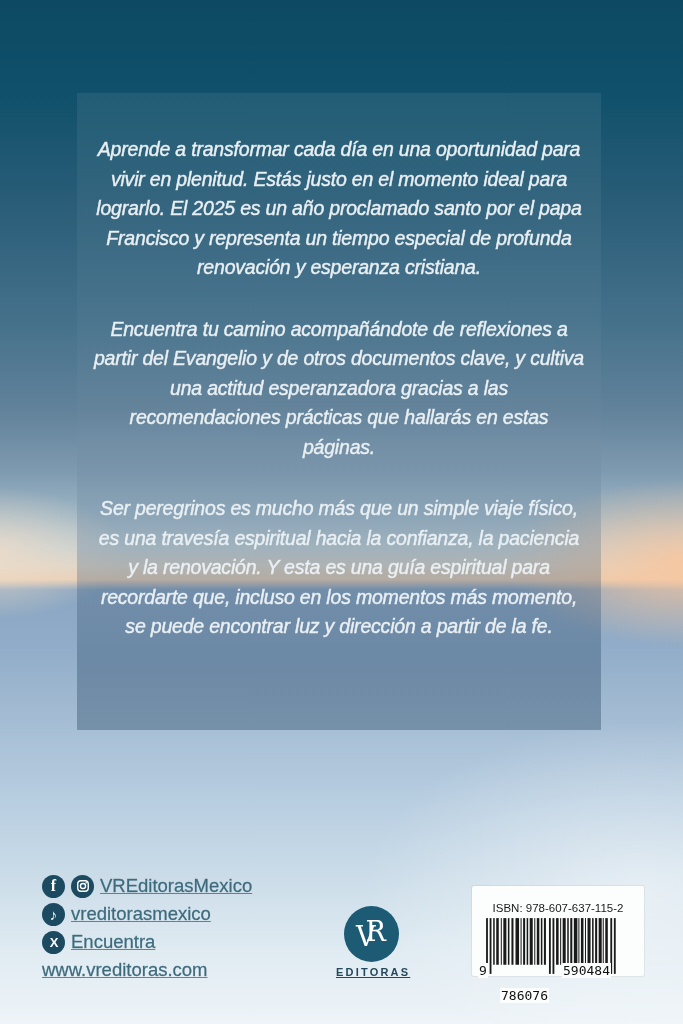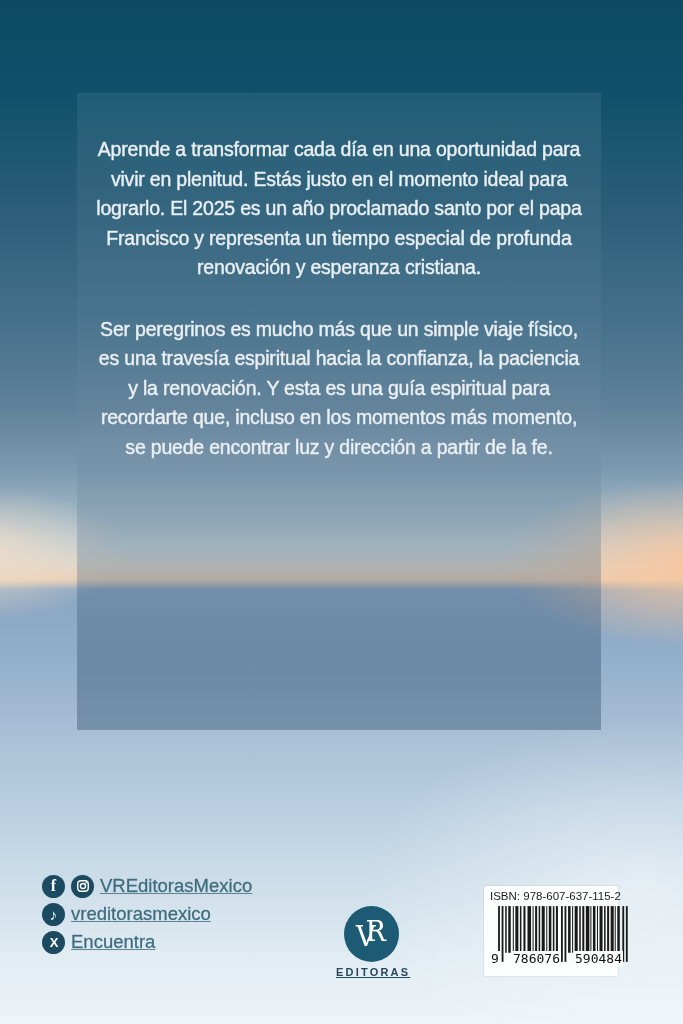--- a/index.html
+++ b/index.html
@@ -54,20 +54,21 @@
       rgba(58,88,116,0.45) 100%);
   }
   .panel p {
     margin: 0 0 32px;
     text-align: center;
     color: #eaf0f3;
     font-size: 19.5px;
     line-height: 29.5px;
     font-weight: 400;
     letter-spacing: -0.2px;
+    font-style: italic;
     -webkit-text-stroke: 0.5px rgba(234,240,243,0.85);
   }
 
   
   .social {
     position: absolute;
     left: 42px; top: 874px;
     color: #3d6b7d;
   }
   .social-row {
@@ -112,54 +113,55 @@
     margin-top: 4px;
     font-size: 11px; font-weight: 700;
     letter-spacing: 2.2px;
     color: #25495c;
     text-decoration: underline;
   }
 
   
   .barcode {
     position: absolute;
-    left: 484px; top: 886px;
-    width: 134px; height: 90px;
+    left: 472px; top: 886px;
+    width: 172px; height: 90px;
     box-sizing: border-box;
     background: #fcfdfd;
     border-radius: 2px;
     box-shadow: 0 0 0 1px rgba(0,0,0,0.05);
-    padding: 4px 6px 2px;
+    padding: 16px 6px 2px;
   }
   .isbn-label {
     text-align: center;
     font-size: 11.5px;
     color: #1a1a1a;
     white-space: nowrap;
   }
   .bars-wrap { position: relative; height: 64px; margin-top: 2px; }
   .bars-wrap svg { position: absolute; left: 2px; top: 0; }
   .digits {
     position: absolute; left: 0; right: 0; bottom: 2px;
     height: 15px;
     font-family: "DejaVu Sans Mono", monospace;
     font-size: 13px; color: #111;
   }
   .digits span { position: absolute; background: #fcfdfd; padding: 0 1px; }
   .d-left  { left: 0px; }
-  .d-mid   { left: 22px; }
+  .d-mid   { left: 22px; margin-top: 25px; }
   .d-right { left: 84px; }
 </style>
 </head>
 <body>
 
 <div class="cover">
 
   <div class="panel">
     <p>Aprende a transformar cada día en una oportunidad para vivir en plenitud. Estás justo en el momento ideal para lograrlo. El 2025 es un año proclamado santo por el papa Francisco y representa un tiempo especial de profunda renovación y esperanza cristiana.</p>
+    <p>Encuentra tu camino acompañándote de reflexiones a partir del Evangelio y de otros documentos clave, y cultiva una actitud esperanzadora gracias a las recomendaciones prácticas que hallarás en estas páginas.</p>
     <p>Ser peregrinos es mucho más que un simple viaje físico, es una travesía espiritual hacia la confianza, la paciencia y la renovación. Y esta es una guía espiritual para recordarte que, incluso en los momentos más momento, se puede encontrar luz y dirección a partir de la fe.</p>
   </div>
 
   <div class="social">
     <div class="social-row">
       <span class="sicon fb">f</span>
       <span class="sicon">
         <svg width="14" height="14" viewBox="0 0 24 24" fill="none" stroke="#ffffff" stroke-width="2.4">
           <rect x="3" y="3" width="18" height="18" rx="5.5"></rect>
           <circle cx="12" cy="12" r="4.4"></circle>
@@ -168,20 +170,23 @@
       </span>
       <span class="handle">VREditorasMexico</span>
     </div>
     <div class="social-row">
       <span class="sicon tk">♪</span>
       <span class="handle">vreditorasmexico</span>
     </div>
     <div class="social-row">
       <span class="sicon xx">X</span>
       <span class="handle">Encuentra</span>
+    </div>
+    <div class="website-row">
+      <span class="website">www.vreditoras.com</span>
     </div>
   </div>
 
   <div class="publisher">
     <div class="logo-circle">
       <span class="mono-v">V</span>
       <span class="mono-r">R</span>
     </div>
     <div class="publisher-name">EDITORAS</div>
   </div>

